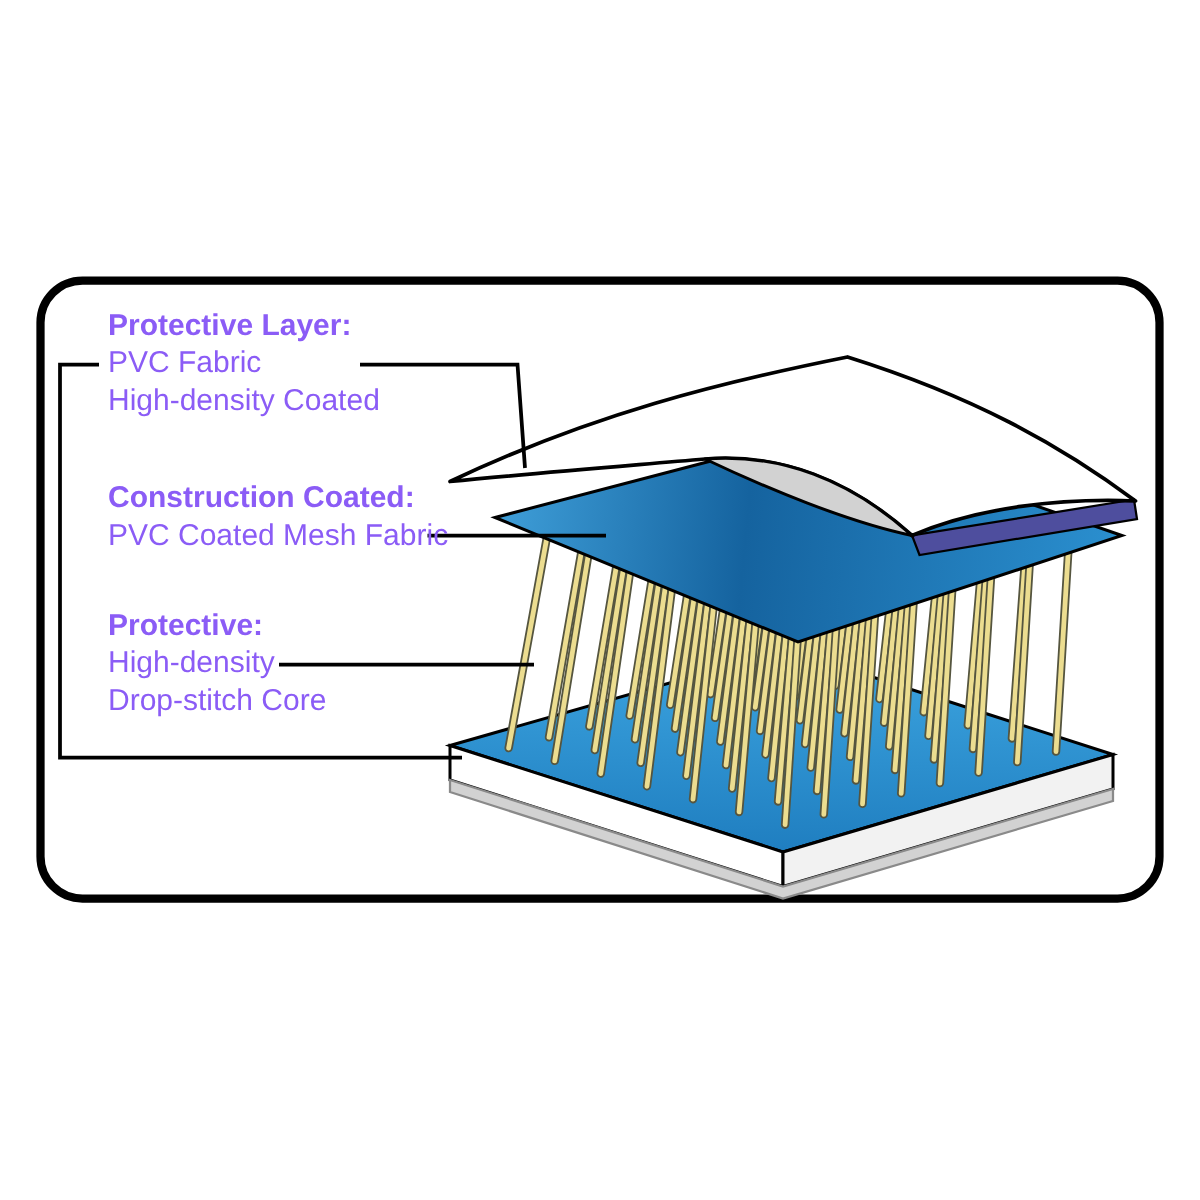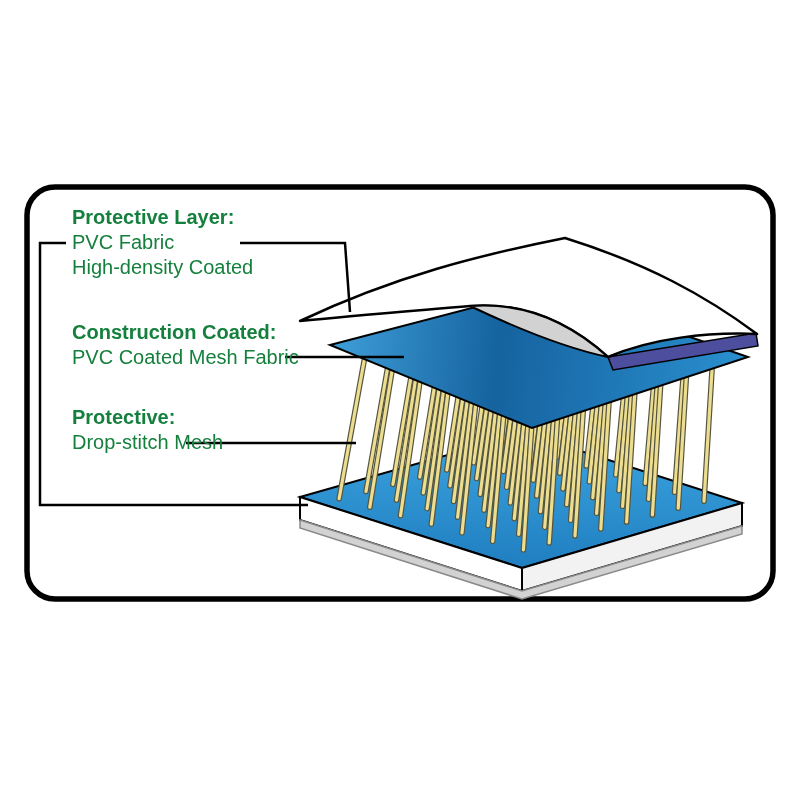--- a/index.html
+++ b/index.html
@@ -1,21 +1,21 @@
 <!DOCTYPE html>
 <html><head>
 <meta charset="utf-8">
 <style>
   html,body{margin:0;padding:0;background:#fff;}
   .stage{
     position:relative;width:800px;height:800px;background:#fff;overflow:hidden;
     font-family:"Liberation Sans",sans-serif;
   }
   .stage svg{position:absolute;left:0;top:0;}
-  .label{position:absolute;color:#15803d;font-size:20px;line-height:25px;white-space:nowrap;}
+  .label{position:absolute;color:#8b5cf6;font-size:20px;line-height:25px;white-space:nowrap;}
   .label-title{font-weight:700;}
 </style>
 </head>
 <body>
 
 <div class="stage">
 
   <svg width="800" height="800" viewBox="0 0 800 800">
     <defs>
       <linearGradient id="meshGrad" gradientUnits="userSpaceOnUse" x1="330" y1="340" x2="748" y2="380">
@@ -184,16 +184,17 @@
     <div class="label-line">High-density Coated</div>
   </div>
 
   <div class="label" style="left:72px;top:320px">
     <div class="label-title">Construction Coated:</div>
     <div class="label-line">PVC Coated Mesh Fabric</div>
   </div>
 
   <div class="label" style="left:72px;top:405px">
     <div class="label-title">Protective:</div>
-    <div class="label-line">Drop-stitch Mesh</div>
+    <div class="label-line">High-density</div>
+    <div class="label-line">Drop-stitch Core</div>
   </div>
 
 </div>
 
 </body></html>

